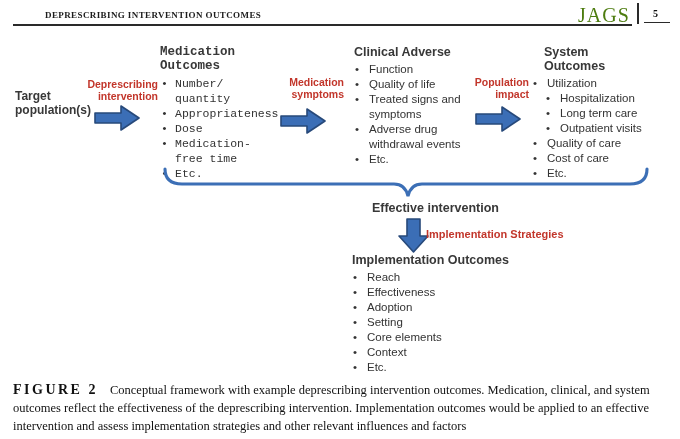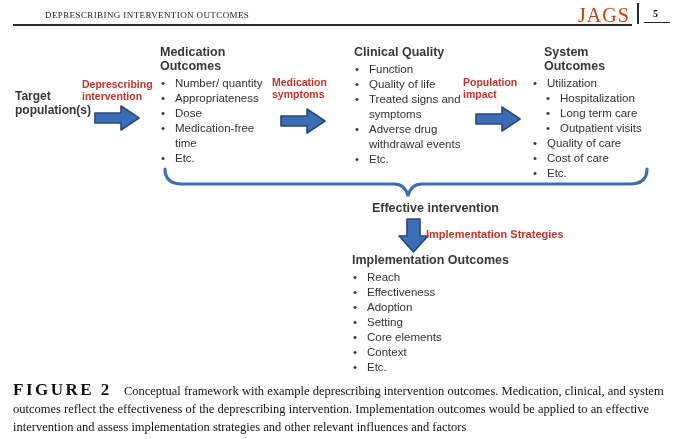--- a/index.html
+++ b/index.html
@@ -1,71 +1,71 @@
 <!DOCTYPE html>
 <html><head>
 <meta charset="utf-8">
 <style>
   html,body{margin:0;padding:0;background:#fff;}
   .page{position:relative;width:680px;height:439px;background:#fff;overflow:hidden;
         font-family:"Liberation Sans",sans-serif;color:#2e2e2e;}
 
   
   .running-head{position:absolute;left:13px;top:10px;
-        font-family:"Liberation Serif",serif;font-weight:400;font-size:9px;
+        font-family:"Liberation Serif",serif;font-weight:700;font-size:9px;
         letter-spacing:.4px;color:#1c1c1c;padding-left:32px;}
   .journal{position:absolute;left:578px;top:4px;
-        font-family:"Liberation Serif",serif;font-size:20px;letter-spacing:1px;color:#c2410c;}
+        font-family:"Liberation Serif",serif;font-size:20px;letter-spacing:1px;color:#4d7c0f;}
   .vbar{position:absolute;left:637px;top:3px;width:2px;height:21px;background:#2a2a2a;}
   .pagenum{position:absolute;left:653px;top:8px;
         font-family:"Liberation Serif",serif;font-weight:700;font-size:10px;color:#111;}
   .rule-main{position:absolute;left:13px;top:24px;width:619px;height:2px;background:#2a2a2a;}
   .rule-short{position:absolute;left:644px;top:22px;width:26px;height:1px;background:#2a2a2a;}
 
   
   .diagram{position:absolute;left:0;top:0;width:680px;height:380px;}
   .target{position:absolute;left:15px;top:89px;width:95px;
         font-weight:700;font-size:12px;line-height:14px;color:#383838;}
-  .redlabel{position:absolute;text-align:left;font-weight:700;font-size:10.5px;
+  .redlabel{position:absolute;text-align:right;font-weight:700;font-size:10.5px;
         line-height:11.5px;color:#c2362b;}
   .rl1{left:82px;top:79px;width:76px;}
   .rl2{left:272px;top:77px;width:72px;}
   .rl3{left:463px;top:77px;width:66px;}
   .rl4{position:absolute;left:426px;top:228px;width:160px;text-align:left;
         font-weight:700;font-size:11px;color:#c2362b;}
 
   .rarrow{position:absolute;width:46px;height:28px;}
   .ra1{left:94px;top:104px;}
   .ra2{left:280px;top:107px;}
   .ra3{left:475px;top:105px;}
   .darrow{position:absolute;left:398px;top:218px;width:31px;height:35px;}
   .rarrow polygon,.darrow polygon{stroke:#27497a;stroke-width:1.6;stroke-linejoin:round;}
 
   .col{position:absolute;}
-  .c0{left:158px;top:45px;width:118px;}
+  .c0{left:158px;top:45px;width:118px;font-family:Liberation Mono, monospace;}
   .c1{left:352px;top:45px;width:130px;}
   .c2{left:530px;top:45px;width:116px;}
   .c3{left:350px;top:253px;width:170px;}
   .coltitle{font-weight:700;font-size:12.5px;color:#383838;margin:0 0 3px 2px;}
   .c2 .coltitle{margin-left:14px;}
   .col ul{list-style:none;margin:0;padding:0;}
   .col li{position:relative;padding-left:17px;font-size:11.5px;line-height:15px;color:#333;}
   .col li::before{content:"\2022";position:absolute;left:3px;top:0;color:#333;}
   .c2 li.sub{margin-left:13px;}
 
   .brace{position:absolute;left:160px;top:166px;width:492px;height:34px;}
   .brace path{fill:none;stroke-width:3.1;stroke-linecap:round;}
 
   .effective{position:absolute;left:329px;top:201px;width:170px;text-align:right;
         font-weight:700;font-size:12.5px;color:#383838;}
 
   
   .caption{position:absolute;left:13px;top:381px;width:656px;
         font-family:"Liberation Serif",serif;font-size:12.5px;line-height:18px;color:#111;}
-  .figlabel{font-weight:600;letter-spacing:2.5px;margin-right:12px;font-size:17px;}
+  .figlabel{font-weight:600;letter-spacing:2.5px;margin-right:12px;font-size:14px;}
 </style>
 </head>
 <body>
 
 <div class="page">
 
   <span class="running-head">DEPRESCRIBING INTERVENTION OUTCOMES</span>
   <span class="journal">JAGS</span>
   <span class="vbar"></span>
   <span class="pagenum">5</span>
@@ -91,21 +91,21 @@
         <li>Etc.</li>
       </ul>
     </div>
 
     <div class="redlabel rl2">Medication symptoms</div>
     <svg class="rarrow ra2" viewBox="0 0 46 28">
       <polygon points="1,9 27,9 27,2 45,14 27,26 27,19 1,19" fill="#3b6eb6"></polygon>
     </svg>
 
     <div class="col c1">
-      <div class="coltitle">Clinical Quality</div>
+      <div class="coltitle">Clinical Adverse</div>
       <ul>
         <li>Function</li>
         <li>Quality of life</li>
         <li>Treated signs and symptoms</li>
         <li>Adverse drug withdrawal events</li>
         <li>Etc.</li>
       </ul>
     </div>
 
     <div class="redlabel rl3">Population impact</div>

